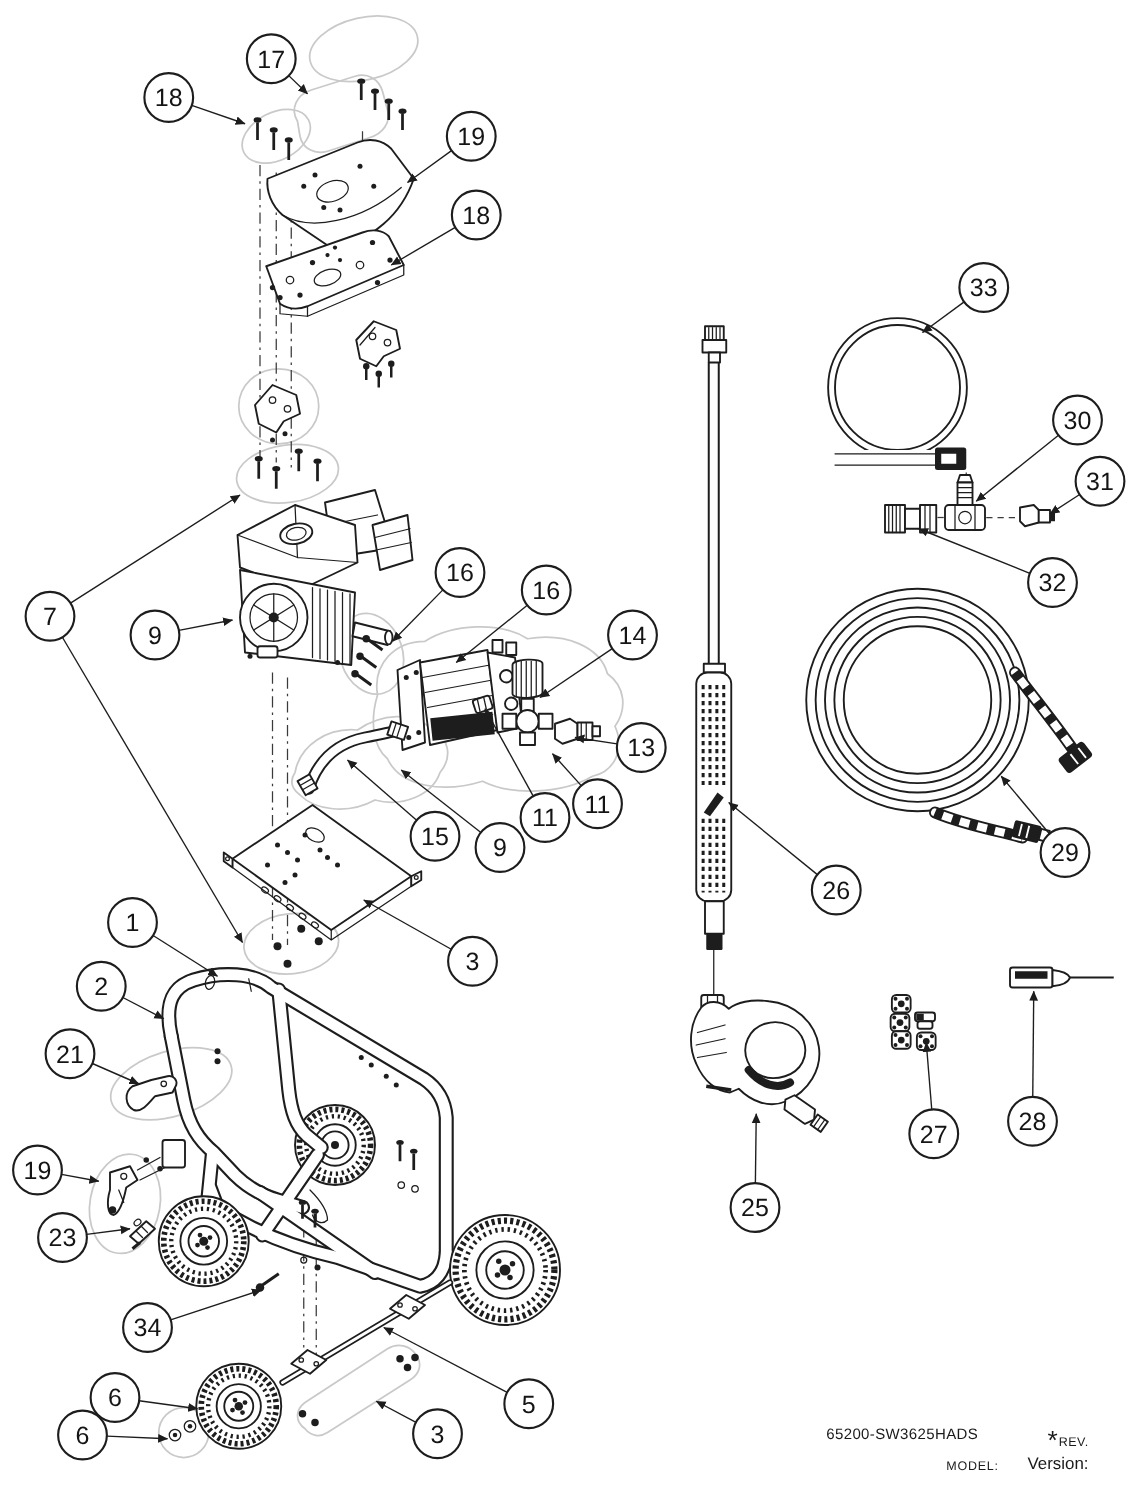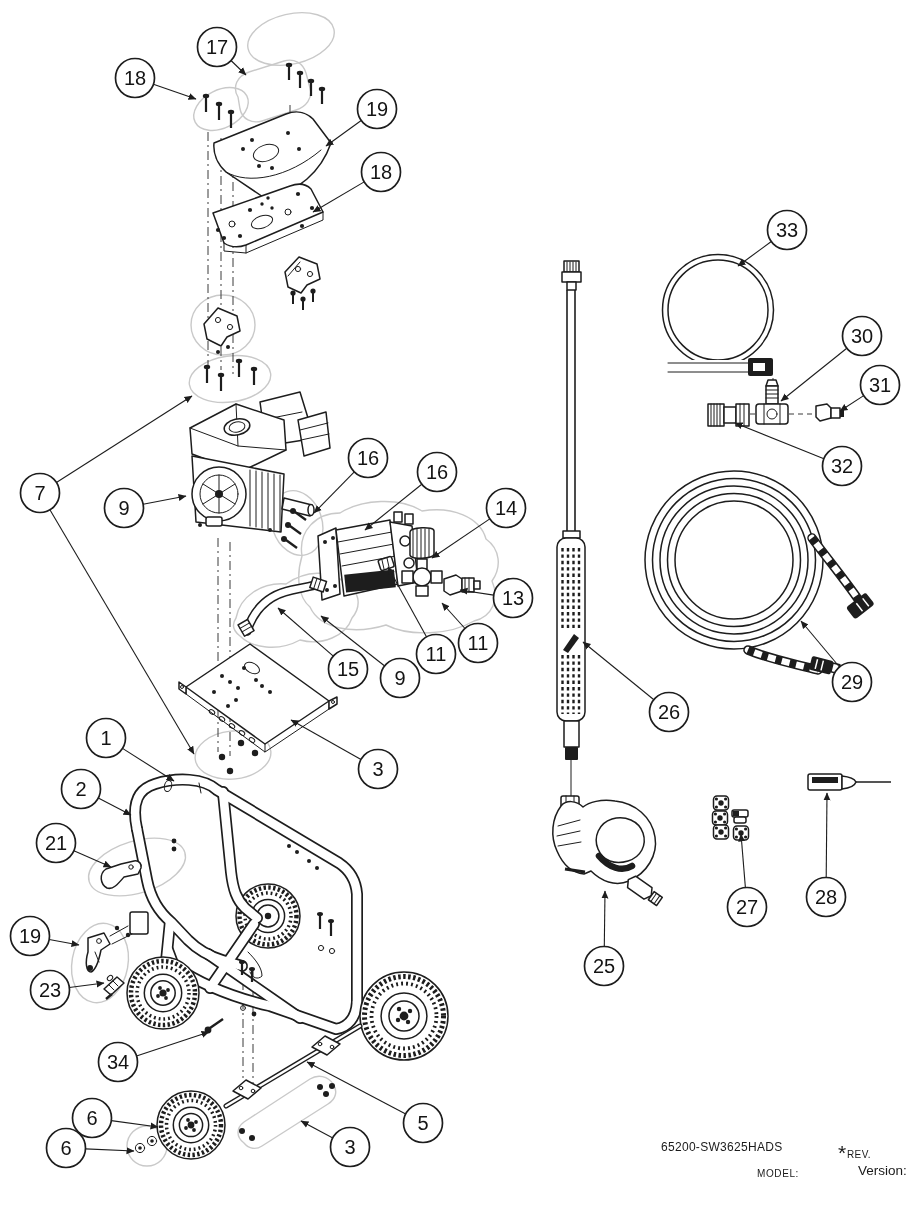--- a/index.html
+++ b/index.html
@@ -20,21 +20,21 @@
   .hose-i{fill:none;stroke:#fff;stroke-width:6.4;stroke-linecap:round}
   .stripe{fill:none;stroke:var(--line);stroke-width:8;stroke-dasharray:6.5,8}
   .leader{stroke:var(--line);stroke-width:1.1;fill:none}
   .balloon{fill:#fff;stroke:var(--line);stroke-width:1.7}
   .balloon-num{font-family:"Liberation Sans",sans-serif;font-size:20px;fill:#141414;text-anchor:middle}
   .titleblock span{position:absolute;color:#1a1a1a;white-space:nowrap}
   .model-label{left:757px;top:1168px;font-size:10px;letter-spacing:.6px;color:#3a3a3a}
   .model-number{left:661px;top:1140px;font-size:12px;letter-spacing:.3px}
   .rev-label{left:847px;top:1149px;font-size:10px;letter-spacing:.4px;color:#3a3a3a}
   .rev-value{left:838px;top:1141px;font-size:21px}
-  .version-label{left:858px;top:1163px;font-size:13.5px;color:#2c2c2c}
+  .version-label{left:822px;top:1163px;font-size:13.5px;color:#2c2c2c}
 </style>
 </head>
 <body style="--line: #1d1d1d; --ghost: #c9c9c9;">
 
 <div id="stage">
 <svg width="906" height="1208" viewBox="0 0 906 1208">
   <defs>
     <marker id="arrowhead" viewBox="0 0 10 10" refX="8.5" refY="5" markerWidth="8" markerHeight="8" orient="auto">
       <path d="M0,1 L9,5 L0,9 Z" fill="#1d1d1d"></path>
     </marker>

